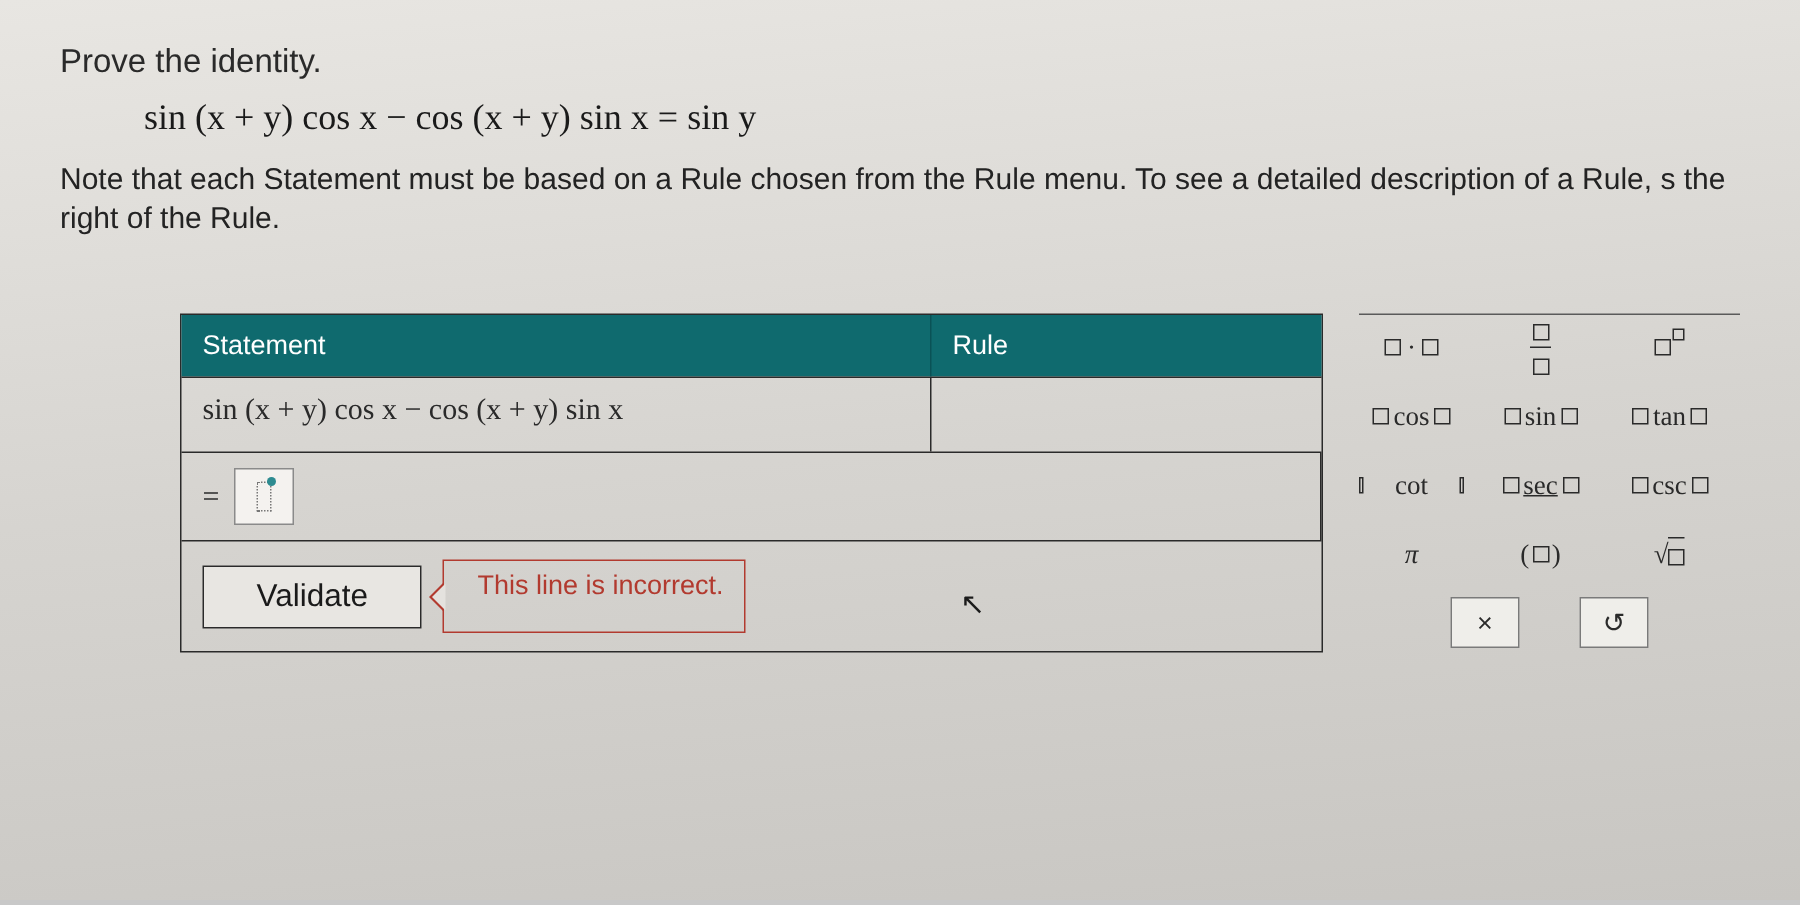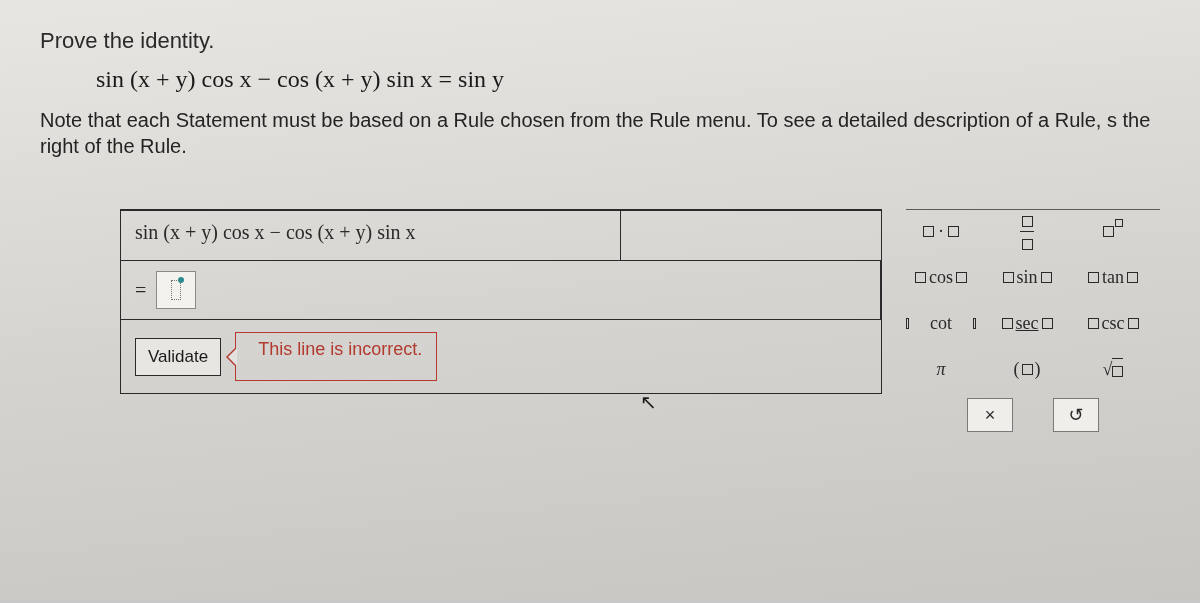--- a/index.html
+++ b/index.html
@@ -124,22 +124,22 @@
     border-top: 1px solid #2a2a2a;
     padding: 12px 14px;
     display: flex;
     align-items: center;
     gap: 14px;
   }
   .validate-btn {
     border: 1px solid #2a2a2a;
     background: #e8e6e2;
     color: #1a1a1a;
-    padding: 8px 12px;
-    font-size: 17px;
+    padding: 8px 35px;
+    font-size: 21px;
   }
   .error-tag {
     position: relative;
     border: 1px solid #b23a2f;
     color: #b23a2f;
     background: transparent;
     padding: 6px 14px 20px 22px;
     font-size: 18px;
   }
   .error-tag::before{
@@ -210,20 +210,24 @@
   <div class="prompt-heading">Prove the identity.</div>
 
   <div class="identity">sin (x + y) cos x − cos (x + y) sin x = sin y</div>
 
   <div class="note">Note that each Statement must be based on a Rule chosen from the Rule menu. To see a detailed description of a Rule, s the right of the Rule.</div>
 
   <div class="work-area">
 
     <div class="proof-table">
 
+      <div class="row header-row">
+        <div class="col-statement">Statement</div>
+        <div class="col-rule">Rule</div>
+      </div>
 
       <div class="row body-row">
         <div class="col-statement">
           <span class="expr">sin (x + y) cos x − cos (x + y) sin x</span>
         </div>
         <div class="col-rule"></div>
       </div>
 
       <div class="row body-row input-row">
         <div class="col-statement">

